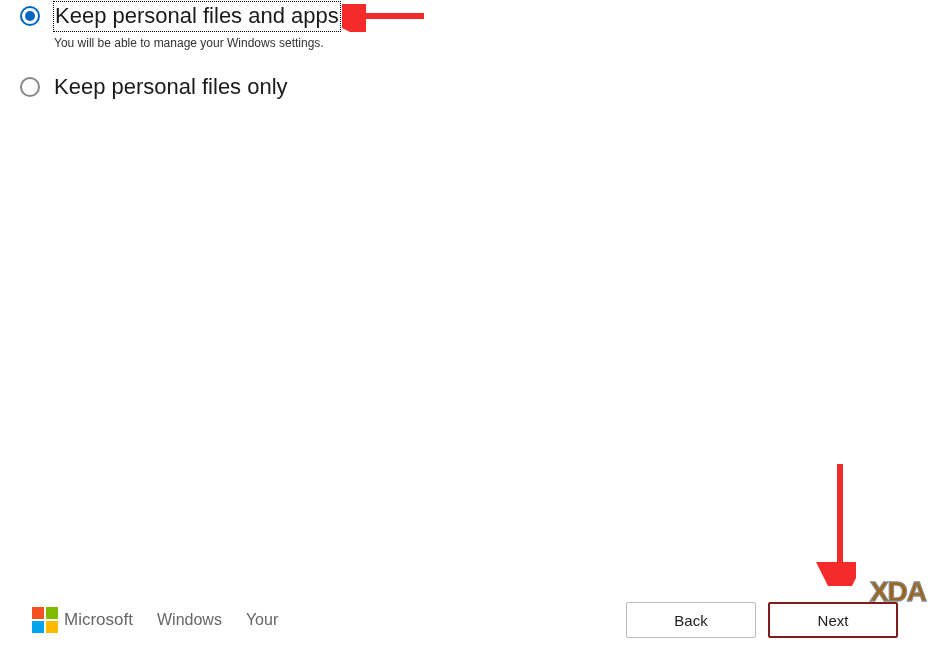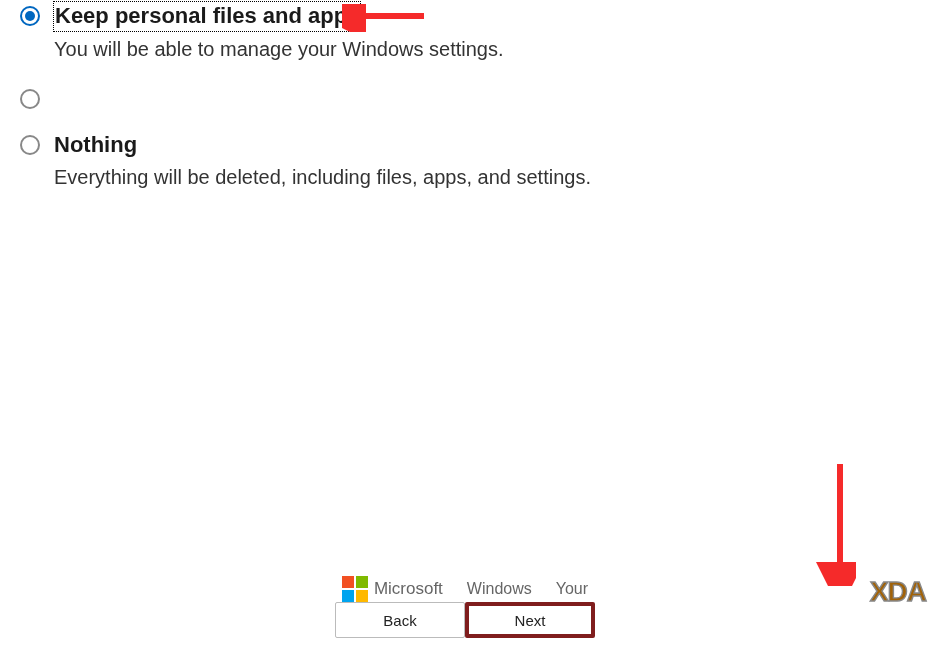--- a/index.html
+++ b/index.html
@@ -57,50 +57,49 @@
     }
     
     .option-text {
       display: flex;
       flex-direction: column;
     }
     
     .option-title {
       font-size: 22px;
       color: #1a1a1a;
-      font-weight: 700;
+      font-weight: 400;
       line-height: 1.3;
       margin-bottom: 4px;
     }
     
     .option-title.focused {
       outline: 1px dotted #000;
       outline-offset: 0px;
       padding: 0 1px;
       display: inline-block;
       width: fit-content;
     }
     
     .option-description {
-      font-size: 20px;
+      font-size: 12px;
       color: #333;
       font-weight: 400;
       line-height: 1.4;
     }
     
     .footer {
       position: absolute;
       bottom: 10px;
       left: 0;
       right: 0;
       padding: 0 32px;
       display: flex;
       align-items: center;
       justify-content: space-between;
-      flex-direction: column;
     }
     
     .footer-left {
       display: flex;
       align-items: center;
       gap: 24px;
     }
     
     .ms-logo-container {
       display: flex;
@@ -133,36 +132,37 @@
     
     .footer-link {
       font-size: 16px;
       color: #666;
       text-decoration: none;
       cursor: pointer;
     }
     
     .footer-right {
       display: flex;
+      gap: 12px;
     }
     
     .btn {
       width: 130px;
       height: 36px;
       border: 1px solid #bbb;
       background: #fff;
       font-size: 15px;
       color: #222;
       cursor: pointer;
       border-radius: 2px;
       font-family: inherit;
     }
     
     .btn.primary {
-      border: 4px solid #7f1d1d;
+      border: 2px solid #7f1d1d;
     }
     
     .arrow-annotation {
       position: absolute;
       pointer-events: none;
     }
     
     .arrow-1 {
       top: 4px;
       left: 342px;
@@ -195,30 +195,24 @@
     <div class="radio-circle selected"></div>
     <div class="option-text">
       <div class="option-title focused">Keep personal files and apps</div>
       <div class="option-description">You will be able to manage your Windows settings.</div>
     </div>
   </div>
 
   <div class="radio-option">
     <div class="radio-circle"></div>
     <div class="option-text">
+      <div class="option-title">Keep personal files only</div>
     </div>
   </div>
 
-  <div class="radio-option">
-    <div class="radio-circle"></div>
-    <div class="option-text">
-      <div class="option-title">Nothing</div>
-      <div class="option-description">Everything will be deleted, including files, apps, and settings.</div>
-    </div>
-  </div>
 
 </div>
 
 <svg class="arrow-annotation arrow-1" width="90" height="28">
   <defs>
     <marker id="ah1" markerWidth="8" markerHeight="8" refX="1" refY="4" orient="auto">
       <polygon points="0 0, 8 4, 0 8" fill="#f52a2a"></polygon>
     </marker>
   </defs>
   <line x1="82" y1="12" x2="18" y2="12" stroke="#f52a2a" stroke-width="6" marker-end="url(#ah1)"></line>

